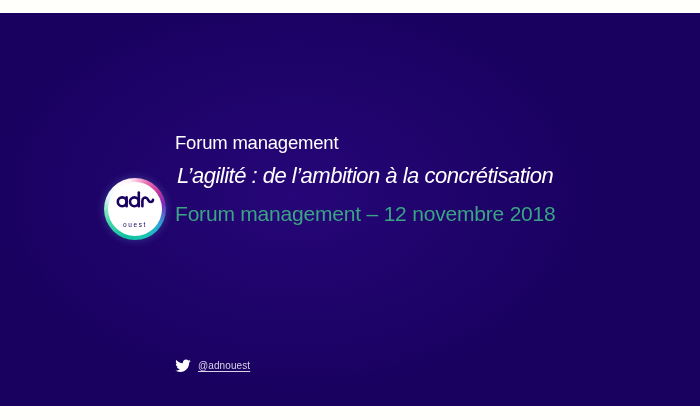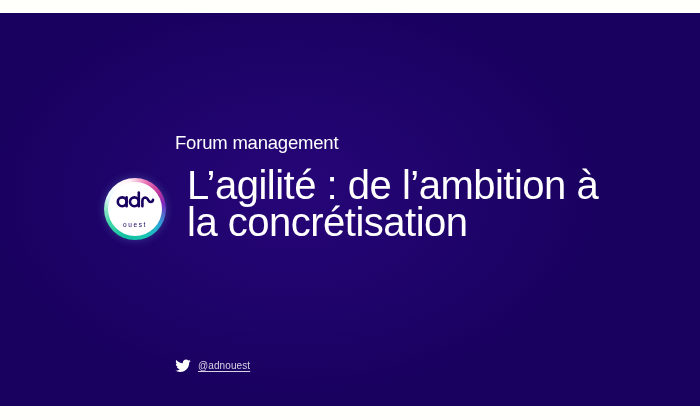--- a/index.html
+++ b/index.html
@@ -106,26 +106,27 @@
     font-size: 18.5px;
     line-height: 24px;
     font-weight: 400;
     letter-spacing: -0.2px;
     margin: 0 0 1px 0;
     white-space: nowrap;
   }
 
   .headline {
     color: #ffffff;
-    font-size: 40px;
+    font-size: 22px;
     line-height: 37px;
     font-weight: 400;
     letter-spacing: -0.5px;
-    margin: 12px;
+    margin: 2px;
     max-width: 420px;
+    font-style: italic;
   }
 
   .subtitle {
     color: #3aa585;
     font-size: 21px;
     line-height: 28px;
     font-weight: 400;
     letter-spacing: -0.2px;
     margin: 6px 0 0 0;
     white-space: nowrap;
@@ -172,20 +173,21 @@
             <path d="M27.4 16.2 L27.4 10.8 C27.4 8.0 29.6 7.1 31.4 7.9 C33.4 8.8 33.4 12.0 35.6 12.0 C37.0 12.0 37.8 11.1 38.0 9.9"></path>
           </g>
         </svg>
         <span style="font-size:6.5px;letter-spacing:1.6px;color:#190160;margin-top:1px;font-family:'Liberation Sans',sans-serif;">ouest</span>
       </div>
     </div>
 
     <div class="text-block">
       <p class="eyebrow">Forum management</p>
       <h1 class="headline">L’agilité : de l’ambition à la concrétisation</h1>
+      <p class="subtitle">Forum management – 12 novembre 2018</p>
     </div>
 
     <div class="social">
       <svg class="twitter-icon" width="16" height="14" viewBox="0 0 24 20" aria-hidden="true">
         <path fill="#ffffff" d="M23.6 2.4c-0.85 0.38-1.77 0.64-2.73 0.75 0.98-0.59 1.74-1.52 2.09-2.64-0.92 0.55-1.94 0.94-3.02 1.16C19.08 0.73 17.84 0.15 16.47 0.15c-2.64 0-4.78 2.14-4.78 4.78 0 0.37 0.04 0.74 0.12 1.09C7.84 5.82 4.3 3.91 1.92 1.0 1.51 1.7 1.28 2.51 1.28 3.38c0 1.66 0.84 3.12 2.13 3.98-0.79-0.03-1.53-0.24-2.17-0.6v0.06c0 2.32 1.65 4.25 3.83 4.69-0.4 0.11-0.82 0.17-1.26 0.17-0.31 0-0.6-0.03-0.89-0.08 0.61 1.9 2.37 3.28 4.46 3.32-1.63 1.28-3.69 2.04-5.93 2.04-0.39 0-0.76-0.02-1.14-0.07 2.11 1.36 4.63 2.15 7.33 2.15 8.79 0 13.6-7.28 13.6-13.6 0-0.21 0-0.41-0.01-0.62 0.93-0.68 1.74-1.52 2.38-2.48z"></path>
       </svg>
       <span class="handle">@adnouest</span>
     </div>
 
   </div>

